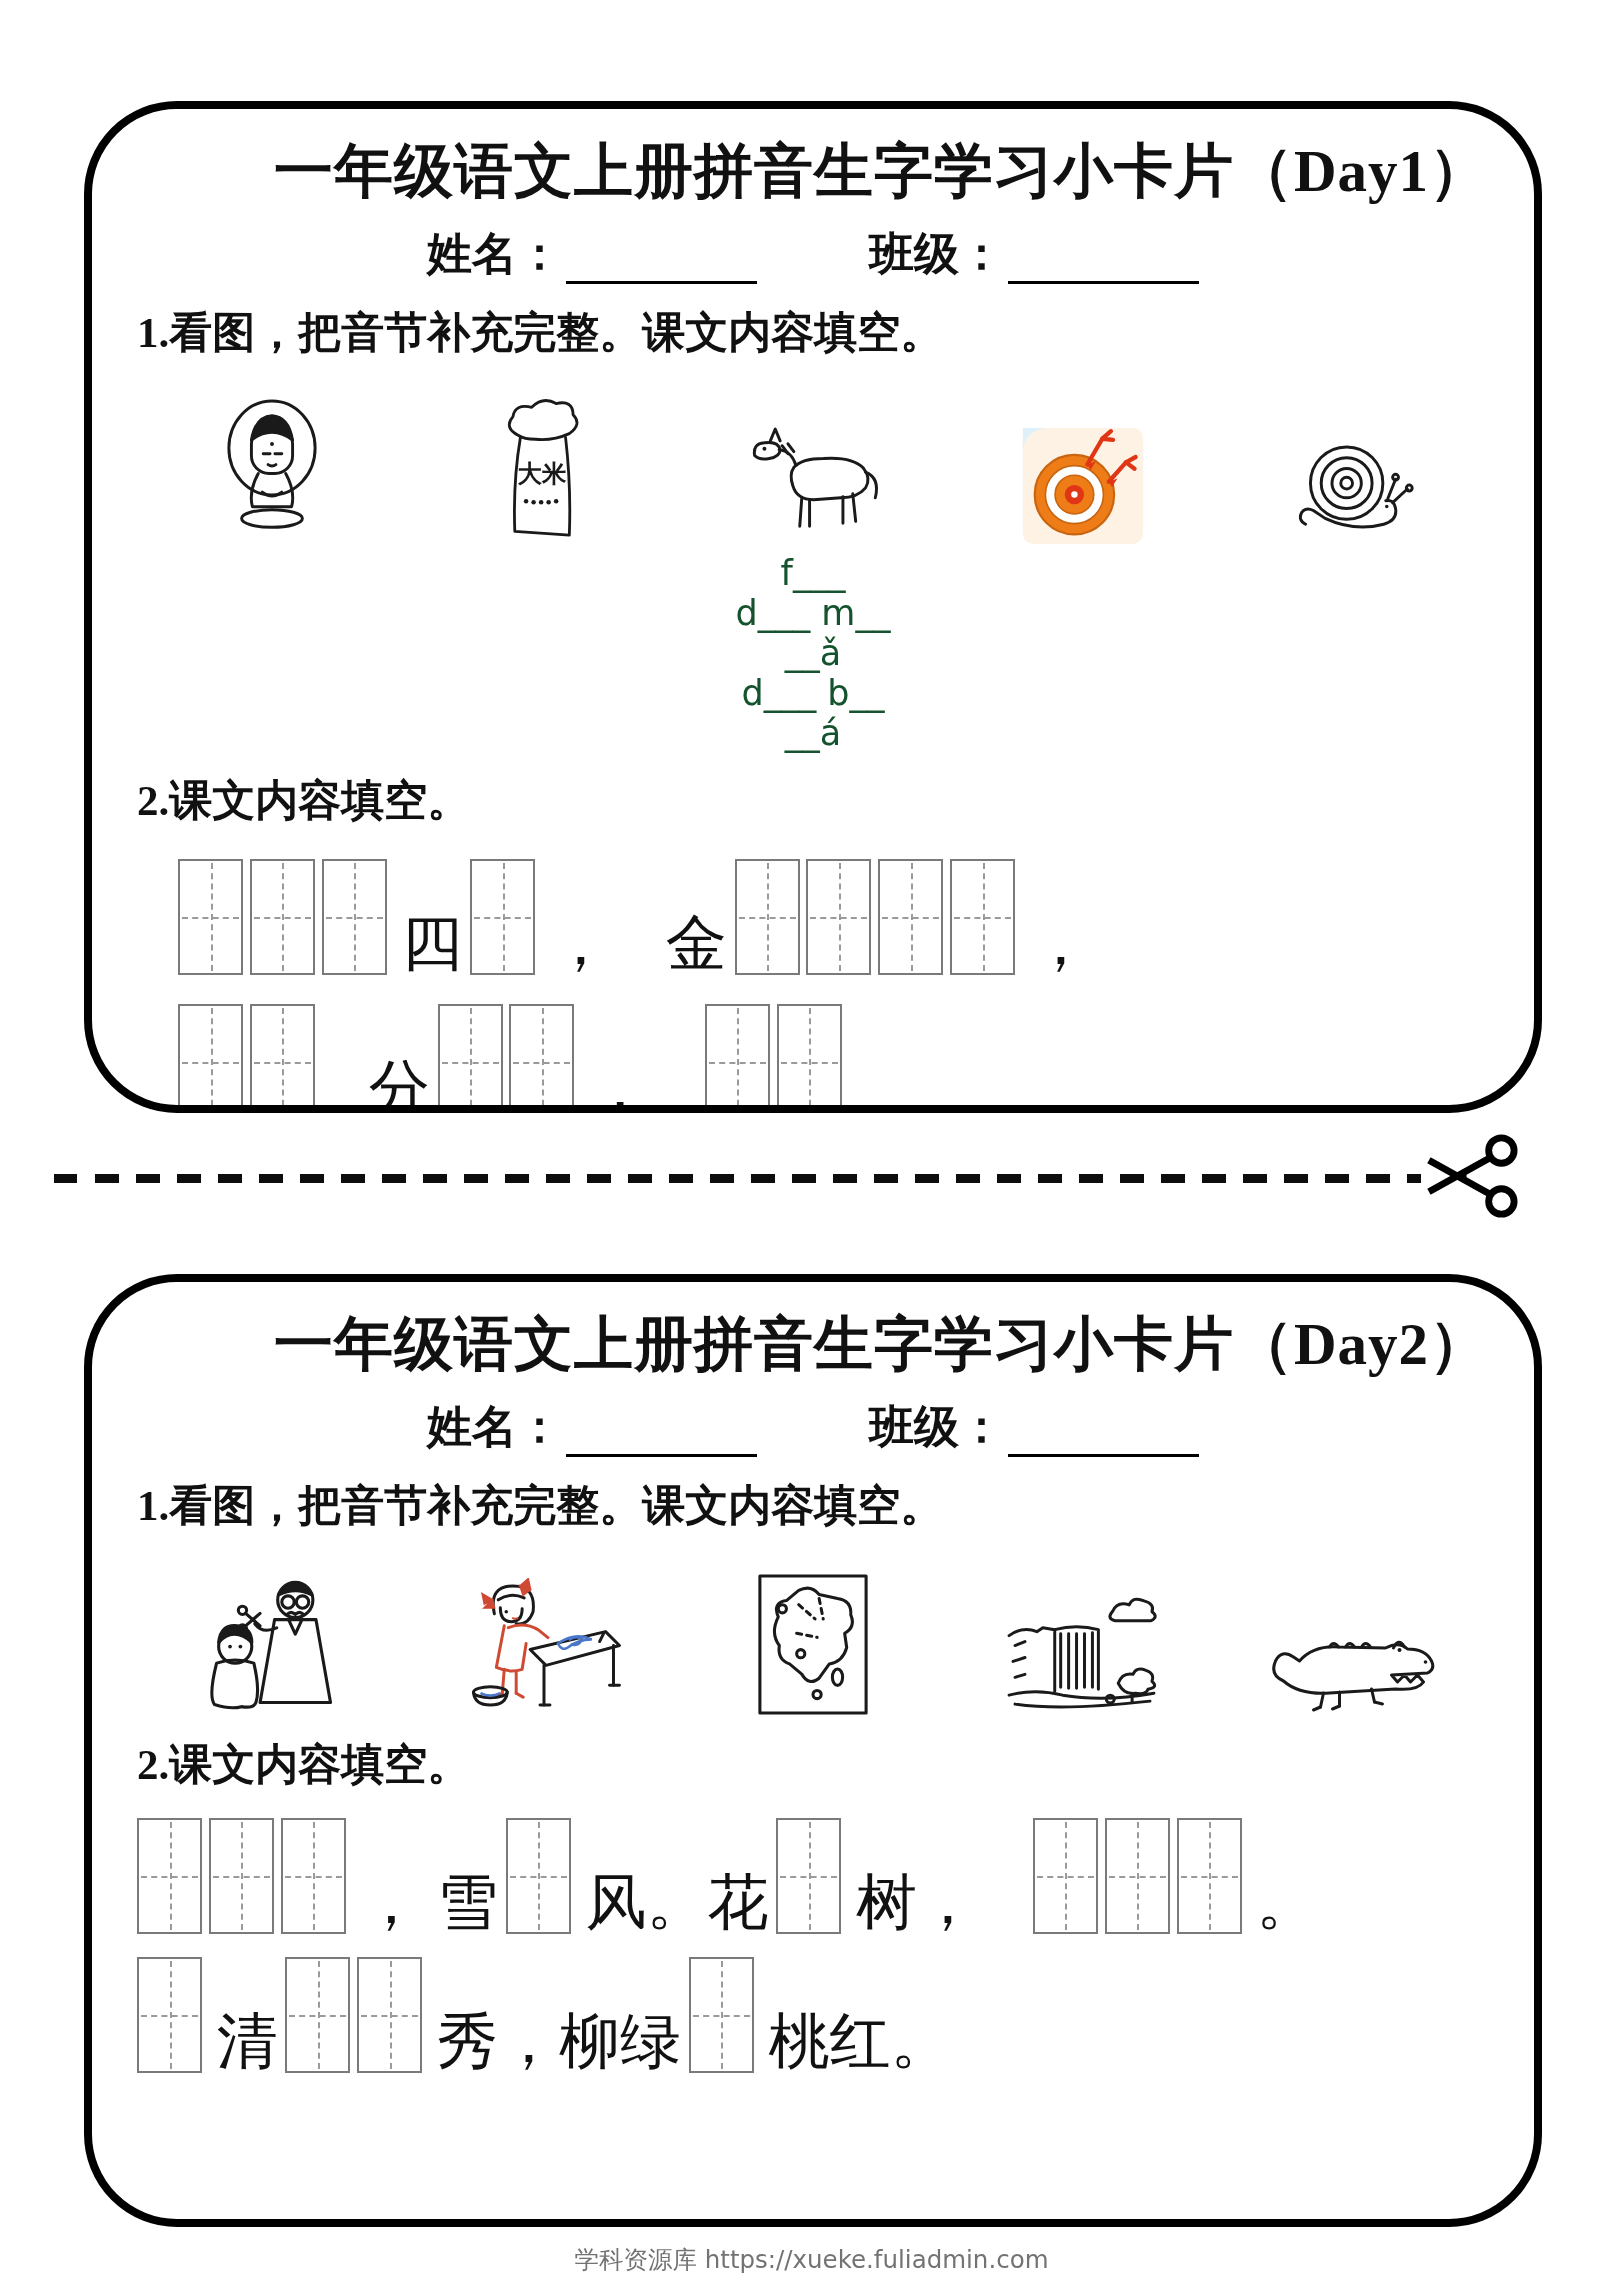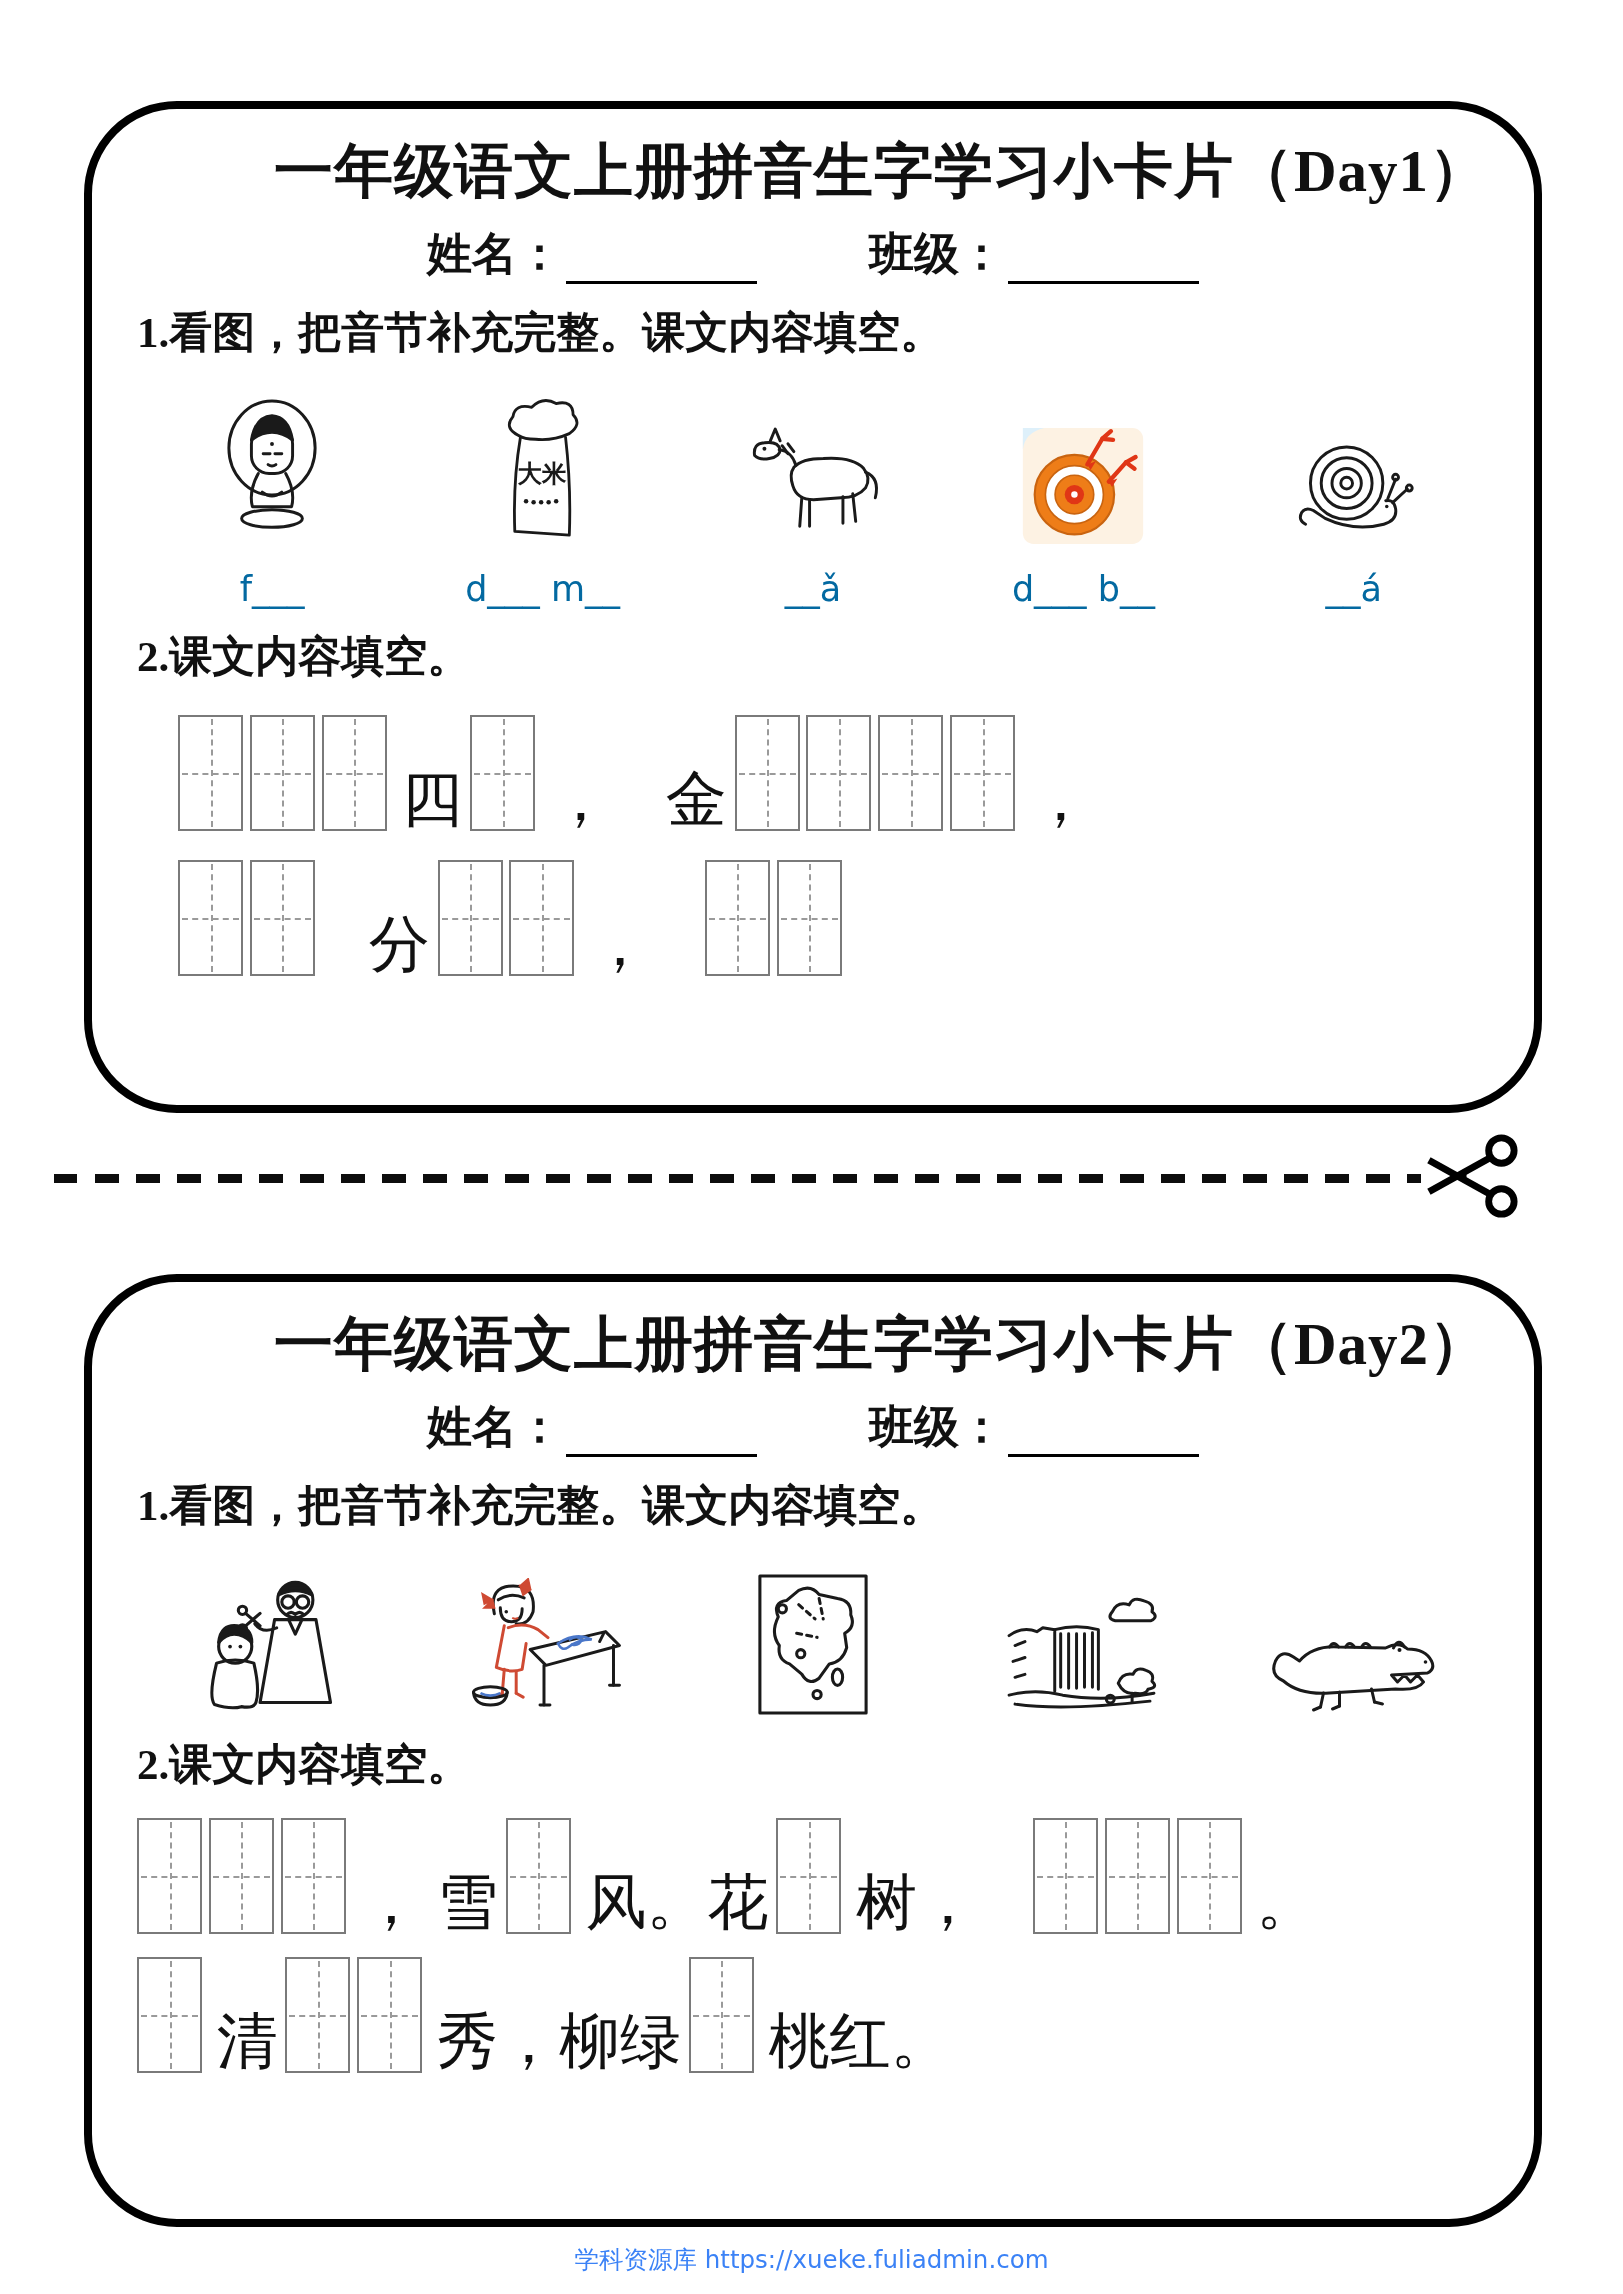--- a/index.html
+++ b/index.html
@@ -17,41 +17,41 @@
   .card-title{
     text-align:right;font-weight:900;font-size:59px;letter-spacing:1px;
     margin-top:7.8px;white-space:nowrap;
   }
   .name-row{display:flex;justify-content:center;gap:112px;font-size:45px;margin-top:11.8px;font-weight:700;}
   .name-item{display:flex;align-items:flex-end;}
   .blank{display:inline-block;width:191px;height:43px;border-bottom:3.9px solid #000;margin-left:3.9px;}
   .sec-title{font-size:43px;margin-top:19.6px;font-weight:700;}
   .pics{display:flex;align-items:flex-end;margin-top:3.9px;height:178px;}
   .pic{flex:1;display:flex;justify-content:center;align-items:flex-end;text-decoration:underline;}
-  .pinyin-row{display:flex;margin-top:25px;font-family:"DejaVu Sans",sans-serif;font-size:35px;color:#0369a1;}
+  .pinyin-row{display:flex;margin-top:9px;font-family:"DejaVu Sans",sans-serif;font-size:35px;color:#14532d;flex-direction:column;}
   .pinyin-row .py{flex:1;text-align:center;white-space:nowrap;}
   .gridline{display:flex;align-items:flex-end;margin-top:29px;}
   .gridline.indent{margin-left:41px;}
   #card2 .gridline{margin-top:23.5px;}
   .tzg{
     width:65px;height:116px;border:2.5px solid #7a7a7a;position:relative;
     margin-right:6.9px;box-sizing:border-box;flex:none;background:#fff;
   }
   .tzg::before{content:"";position:absolute;left:50%;top:2px;bottom:2px;border-left:2px dashed #9a9a9a;}
   .tzg::after{content:"";position:absolute;top:50%;left:2px;right:2px;border-top:2px dashed #9a9a9a;}
   .tok-text{font-size:61px;line-height:1.02;margin:0 7.8px;white-space:nowrap;font-weight:500;}
   .gap{margin-left:47px !important;}
   .cutline{
     position:absolute;left:54px;top:1174px;width:1367px;height:8.8px;
     background:repeating-linear-gradient(90deg,#0d0d0d 0 23.5px,transparent 23.5px 41px);
   }
   .scissors{position:absolute;left:1419px;top:1129px;width:108px;height:94px;}
   .footer{
     position:absolute;top:2243px;left:0;width:100%;text-align:center;
-    color:#3b82f6;font-size:24.5px;font-family:"DejaVu Sans",sans-serif;
+    color:#737373;font-size:24.5px;font-family:"DejaVu Sans",sans-serif;
   }
   svg{display:block;}
   .lineart{stroke:#1a1a1a;stroke-width:3;fill:none;stroke-linecap:round;stroke-linejoin:round;}
 </style>
 </head>
 <body>
 
 <div class="card" id="card1">
   <div class="card-title">一年级语文上册拼音生字学习小卡片（Day1）</div>
 

